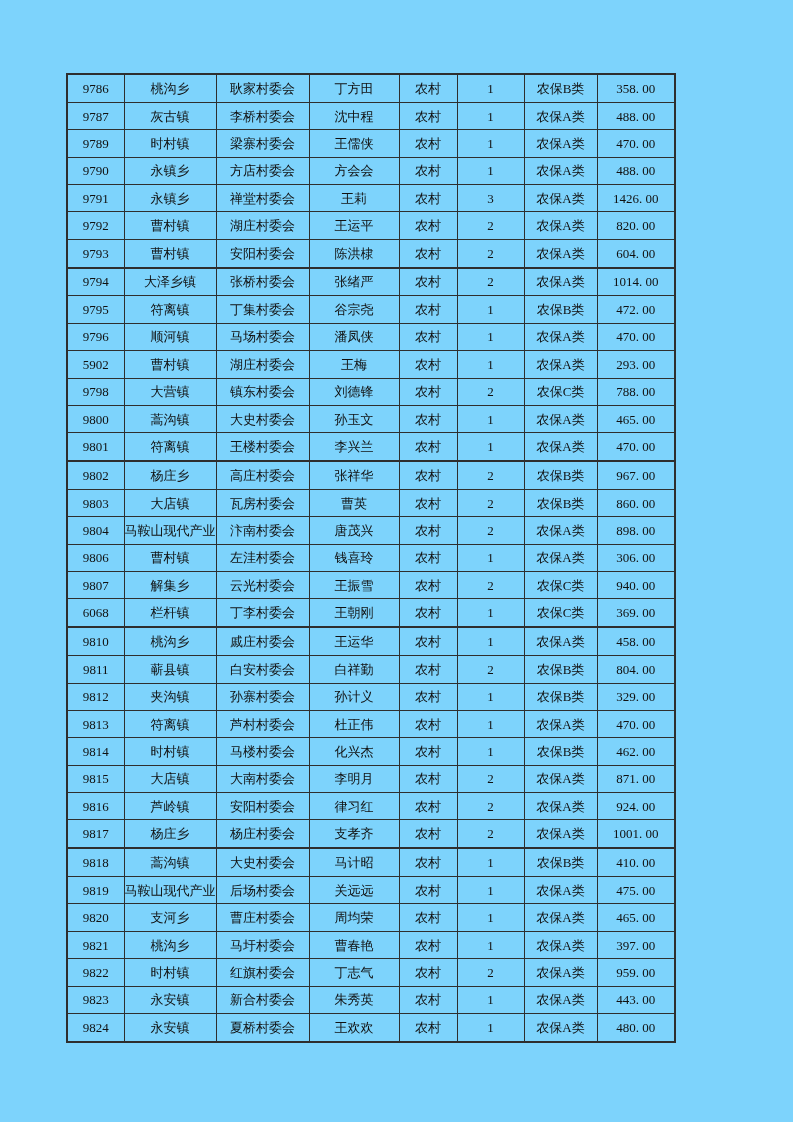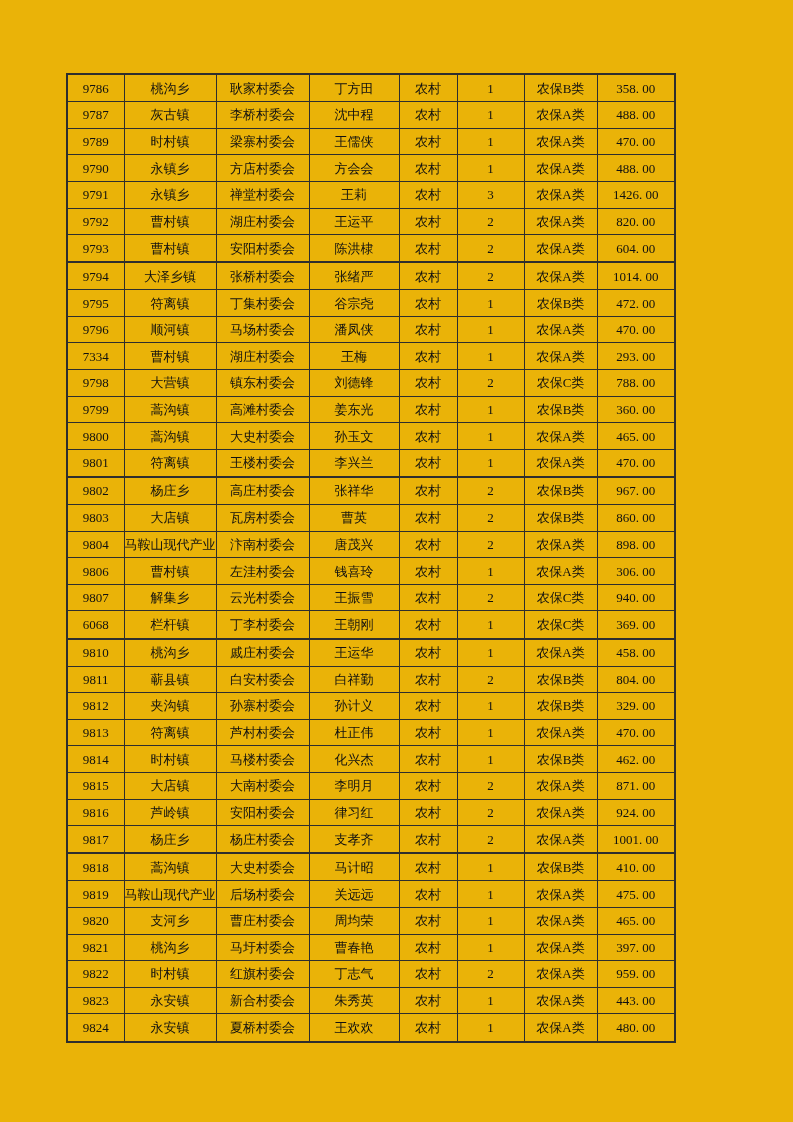--- a/index.html
+++ b/index.html
@@ -4,21 +4,21 @@
 <style>
   html, body {
     margin: 0;
     padding: 0;
     background: #ffffff;
   }
   .page {
     position: relative;
     width: 793px;
     height: 1122px;
-    background: #eab308;
+    background: #7dd3fc;
     overflow: hidden;
     font-family: "Liberation Serif", "DejaVu Serif", serif;
   }
   table.roster {
     position: absolute;
     left: 66px;
     top: 73px;
     width: 608px;
     height: 970px;
     border-collapse: collapse;
@@ -150,48 +150,38 @@
           <td>9796</td>
           <td>顺河镇</td>
           <td>马场村委会</td>
           <td>潘凤侠</td>
           <td>农村</td>
           <td>1</td>
           <td>农保A类</td>
           <td>470. 00</td>
         </tr>
         <tr>
-          <td>7334</td>
+          <td>5902</td>
           <td>曹村镇</td>
           <td>湖庄村委会</td>
           <td>王梅</td>
           <td>农村</td>
           <td>1</td>
           <td>农保A类</td>
           <td>293. 00</td>
         </tr>
         <tr>
           <td>9798</td>
           <td>大营镇</td>
           <td>镇东村委会</td>
           <td>刘德锋</td>
           <td>农村</td>
           <td>2</td>
           <td>农保C类</td>
           <td>788. 00</td>
-        </tr>
-        <tr>
-          <td>9799</td>
-          <td>蒿沟镇</td>
-          <td>高滩村委会</td>
-          <td>姜东光</td>
-          <td>农村</td>
-          <td>1</td>
-          <td>农保B类</td>
-          <td>360. 00</td>
         </tr>
         <tr>
           <td>9800</td>
           <td>蒿沟镇</td>
           <td>大史村委会</td>
           <td>孙玉文</td>
           <td>农村</td>
           <td>1</td>
           <td>农保A类</td>
           <td>465. 00</td>

